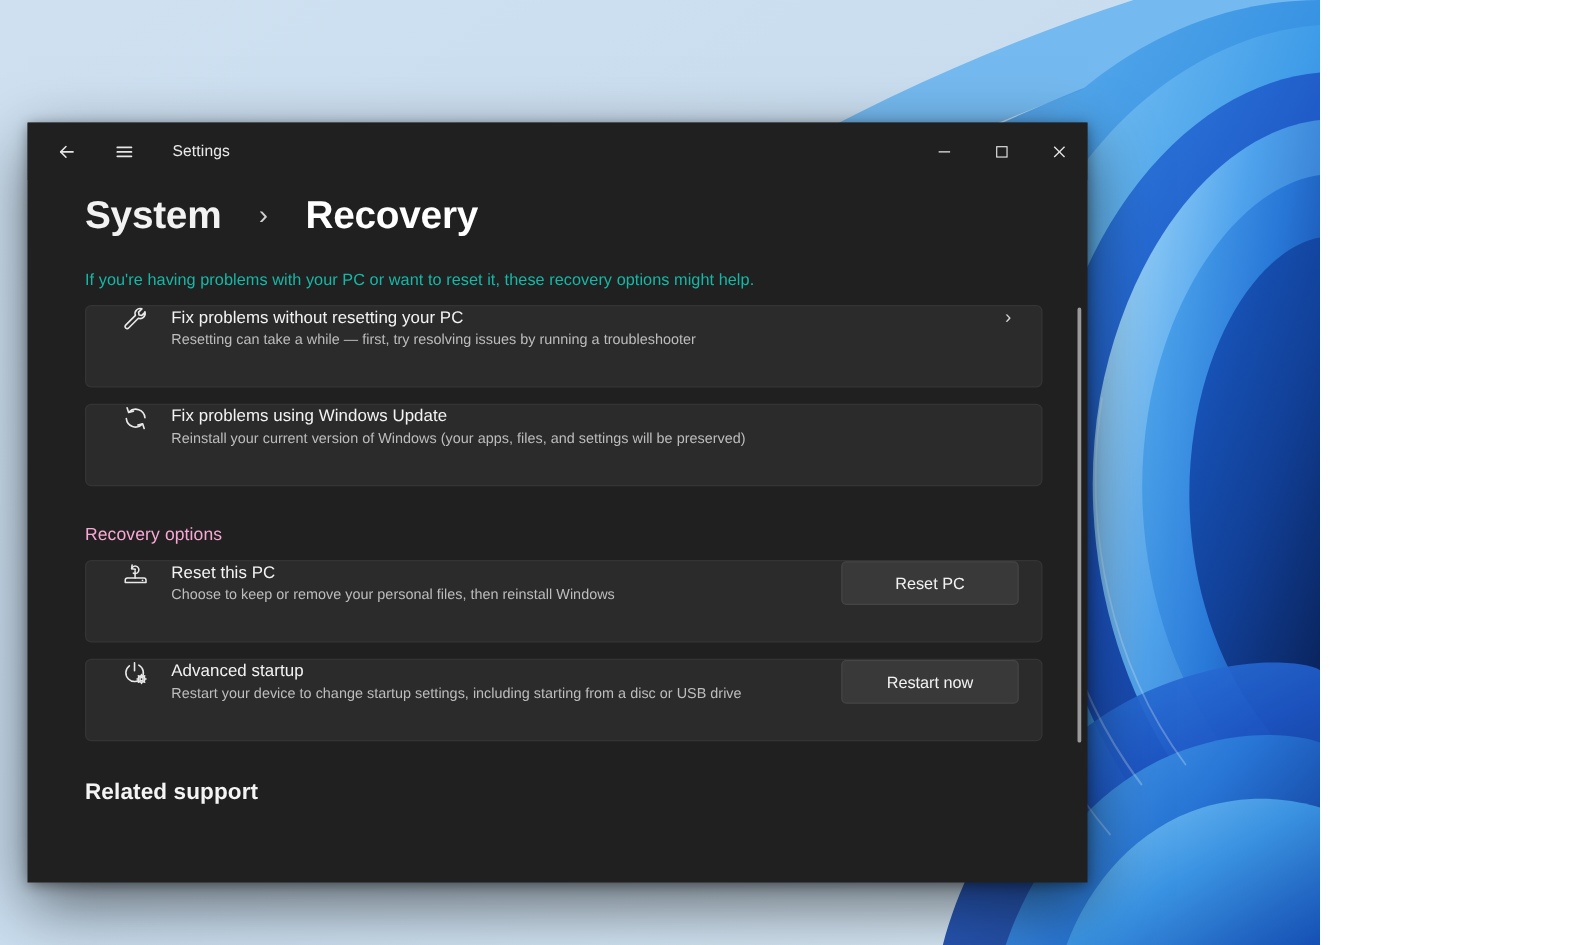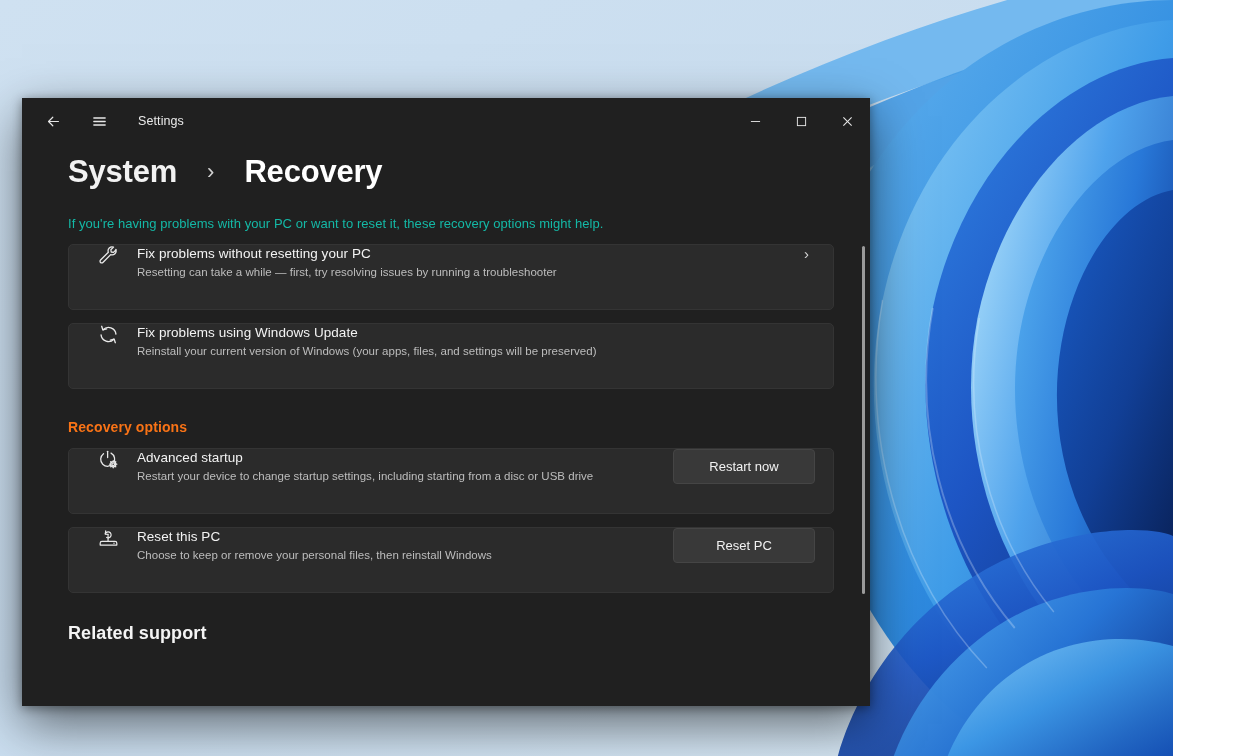--- a/index.html
+++ b/index.html
@@ -5,21 +5,21 @@
   * { margin:0; padding:0; box-sizing:border-box; }
   html, body {
     width:1260px; height:756px;
     overflow:hidden;
     font-family:"Liberation Sans", sans-serif;
   }
 
   
   #desktop {
     position:relative;
-    width:1173px; height:756px;
+    width:1056px; height:756px;
     background:linear-gradient(160deg,#cfe0f0 0%,#c6dcef 35%,#cfe3f2 60%,#d5e6f3 100%);
     overflow:hidden;
   }
   #wallpaper { position:absolute; inset:0; }
   #wallpaper svg { width:100%; height:100%; display:block; }
 
   
   #settings-window {
     position:absolute;
     left:22px; top:98px;
@@ -136,22 +136,22 @@
     text-align:center;
   }
   .chevron {
     color:#d6d6d6; font-size:15px;
     padding-right:6px;
     cursor:pointer;
   }
 
   .section-head {
     margin-top:30px;
-    font-size:14px; font-weight:bold;
-    color:#f97316;
+    font-size:14px; font-weight:normal;
+    color:#f9a8d4;
     letter-spacing:.1px;
   }
 
   #related-support {
     margin-top:30px;
     font-size:18px; font-weight:bold;
     color:#f4f4f4;
     letter-spacing:.1px;
   }
 
@@ -320,59 +320,59 @@
               <polyline points="19.8,21.4 18.4,17.2 14.1,18.4"></polyline>
             </svg>
           </div>
           <div class="card-text">
             <div class="card-title">Fix problems using Windows Update</div>
             <div class="card-sub">Reinstall your current version of Windows (your apps, files, and settings will be preserved)</div>
           </div>
         </div>
 
         <div class="section-head">Recovery options</div>
+
+        <div class="card">
+          <div class="card-icon">
+            <svg width="21" height="21" viewBox="0 0 24 24" fill="none" stroke="currentColor" stroke-width="1.4" stroke-linecap="round" stroke-linejoin="round">
+              <path d="M2.5 19.5h19v-2.2a2 2 0 0 0-2-2h-15a2 2 0 0 0-2 2z"></path>
+              <circle cx="18.3" cy="17.4" r=".8" fill="currentColor" stroke="none"></circle>
+              <path d="M11.5 15.3V8.6"></path>
+              <path d="M8.4 6.6a3.4 3.4 0 1 1 1.5 4.2"></path>
+              <polyline points="8.8,3.4 8.3,6.9 11.7,7.4"></polyline>
+            </svg>
+          </div>
+          <div class="card-text">
+            <div class="card-title">Reset this PC</div>
+            <div class="card-sub">Choose to keep or remove your personal files, then reinstall Windows</div>
+          </div>
+          <div class="card-action">
+            <button class="pill-button">Reset PC</button>
+          </div>
+        </div>
 
         <div class="card">
           <div class="card-icon">
             <svg width="21" height="21" viewBox="0 0 24 24" fill="none" stroke="currentColor" stroke-width="1.45" stroke-linecap="round" stroke-linejoin="round">
               <path d="M11 2.6v7.2"></path>
               <path d="M6.3 5.3a8 8 0 1 0 8.6-.6"></path>
               <circle cx="17.4" cy="17.4" r="2.9" fill="#2b2b2b"></circle>
               <circle cx="17.4" cy="17.4" r="1.5"></circle>
               <path d="M17.4 13.3v1M17.4 20.5v1M13.3 17.4h1M20.5 17.4h1M14.5 14.5l.7.7M19.6 19.6l.7.7M20.3 14.5l-.7.7M15.2 19.6l-.7.7"></path>
             </svg>
           </div>
           <div class="card-text">
             <div class="card-title">Advanced startup</div>
             <div class="card-sub">Restart your device to change startup settings, including starting from a disc or USB drive</div>
           </div>
           <div class="card-action">
             <button class="pill-button">Restart now</button>
           </div>
         </div>
 
-        <div class="card">
-          <div class="card-icon">
-            <svg width="21" height="21" viewBox="0 0 24 24" fill="none" stroke="currentColor" stroke-width="1.4" stroke-linecap="round" stroke-linejoin="round">
-              <path d="M2.5 19.5h19v-2.2a2 2 0 0 0-2-2h-15a2 2 0 0 0-2 2z"></path>
-              <circle cx="18.3" cy="17.4" r=".8" fill="currentColor" stroke="none"></circle>
-              <path d="M11.5 15.3V8.6"></path>
-              <path d="M8.4 6.6a3.4 3.4 0 1 1 1.5 4.2"></path>
-              <polyline points="8.8,3.4 8.3,6.9 11.7,7.4"></polyline>
-            </svg>
-          </div>
-          <div class="card-text">
-            <div class="card-title">Reset this PC</div>
-            <div class="card-sub">Choose to keep or remove your personal files, then reinstall Windows</div>
-          </div>
-          <div class="card-action">
-            <button class="pill-button">Reset PC</button>
-          </div>
-        </div>
-
         <div id="related-support">Related support</div>
 
       </div>
 
       <div id="scrollbar-track">
         <div id="scrollbar-thumb"></div>
       </div>
     </div>
 
   </div>

